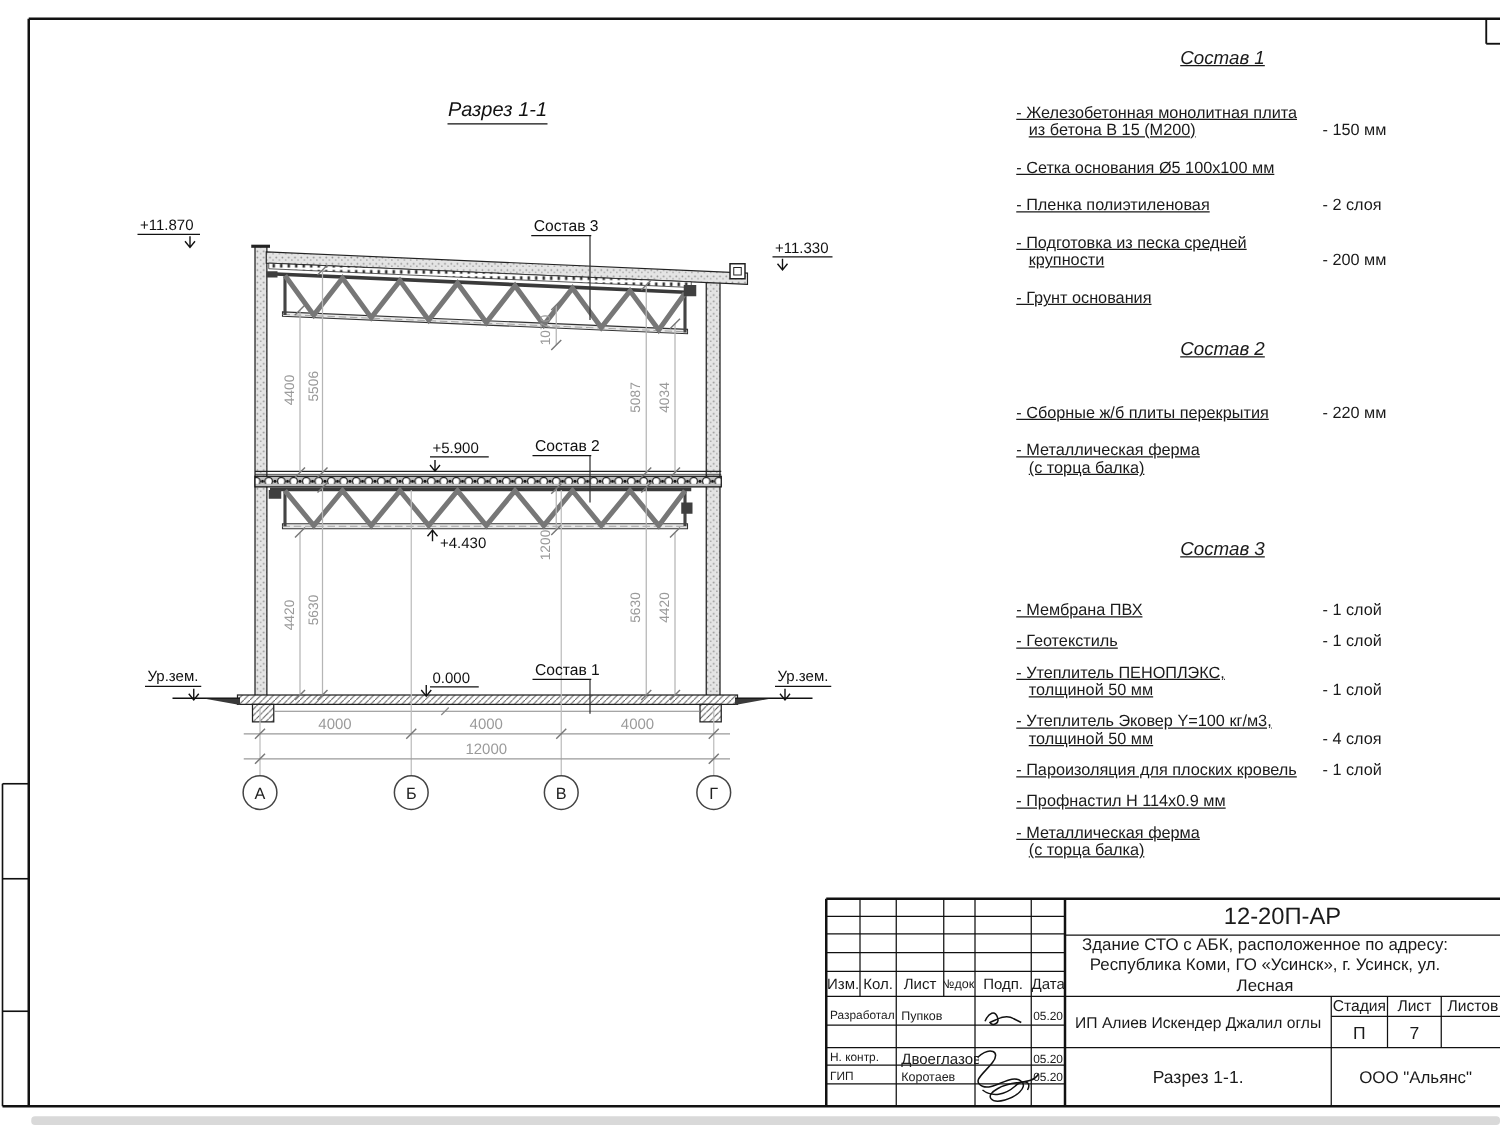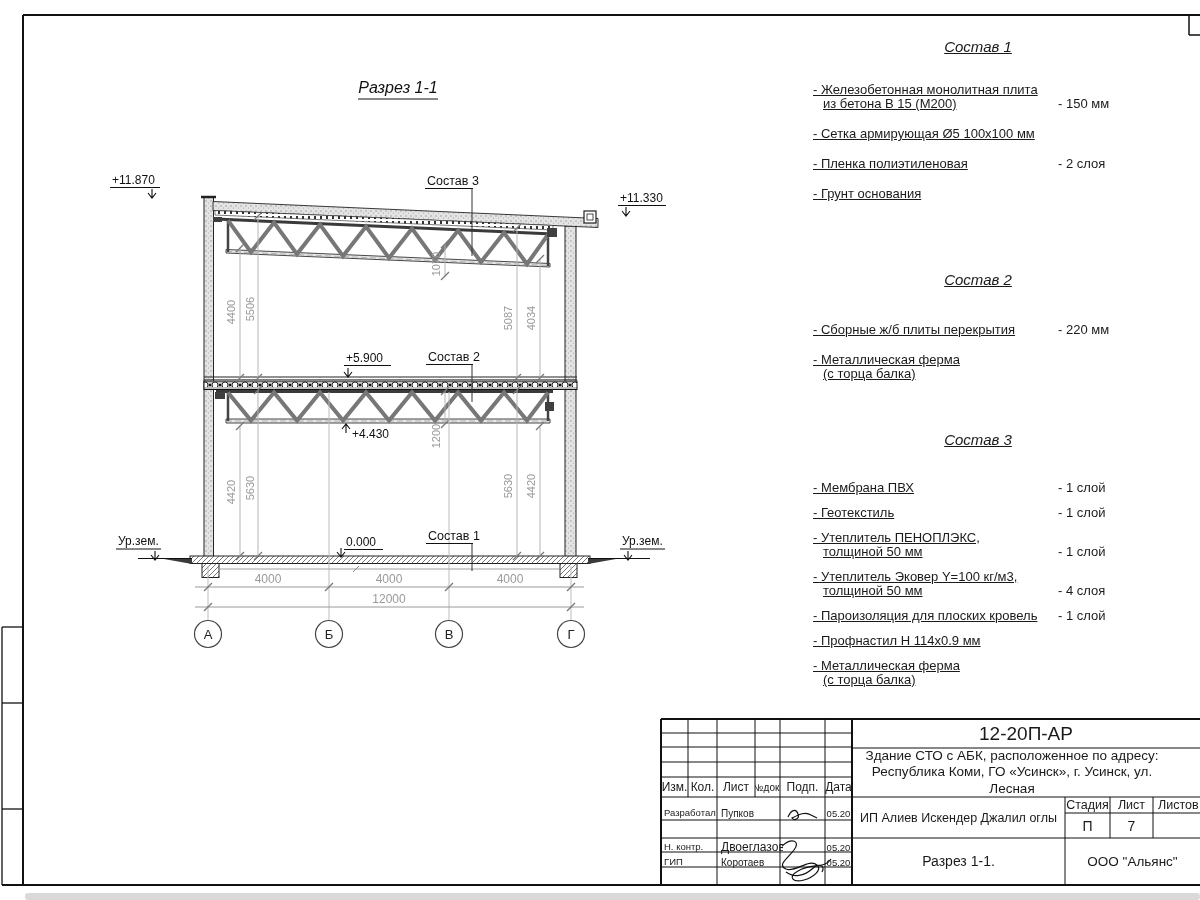--- a/index.html
+++ b/index.html
@@ -291,31 +291,38 @@
   <div class="items">
     <div class="item">
       <div class="txt">
           <div class="l1">- Железобетонная  монолитная плита</div>
           <div class="l2">из бетона В 15 (М200)</div>
         </div>
       <div class="val">- 150 мм</div>
     </div>
     <div class="item">
       <div class="txt">
-          <div class="l1">- Сетка армирующая Ø5 100x100 мм</div>
+          <div class="l1">- Сетка основания Ø5 100x100 мм</div>
           <div class="l2"></div>
         </div>
       <div class="val"></div>
     </div>
     <div class="item">
       <div class="txt">
           <div class="l1">- Пленка полиэтиленовая</div>
           <div class="l2"></div>
         </div>
       <div class="val">-  2 слоя</div>
+    </div>
+    <div class="item">
+      <div class="txt">
+          <div class="l1">- Подготовка из песка средней</div>
+          <div class="l2">крупности</div>
+        </div>
+      <div class="val">- 200 мм</div>
     </div>
     <div class="item">
       <div class="txt">
           <div class="l1">- Грунт основания</div>
           <div class="l2"></div>
         </div>
       <div class="val"></div>
     </div>
   </div>
 </div>

